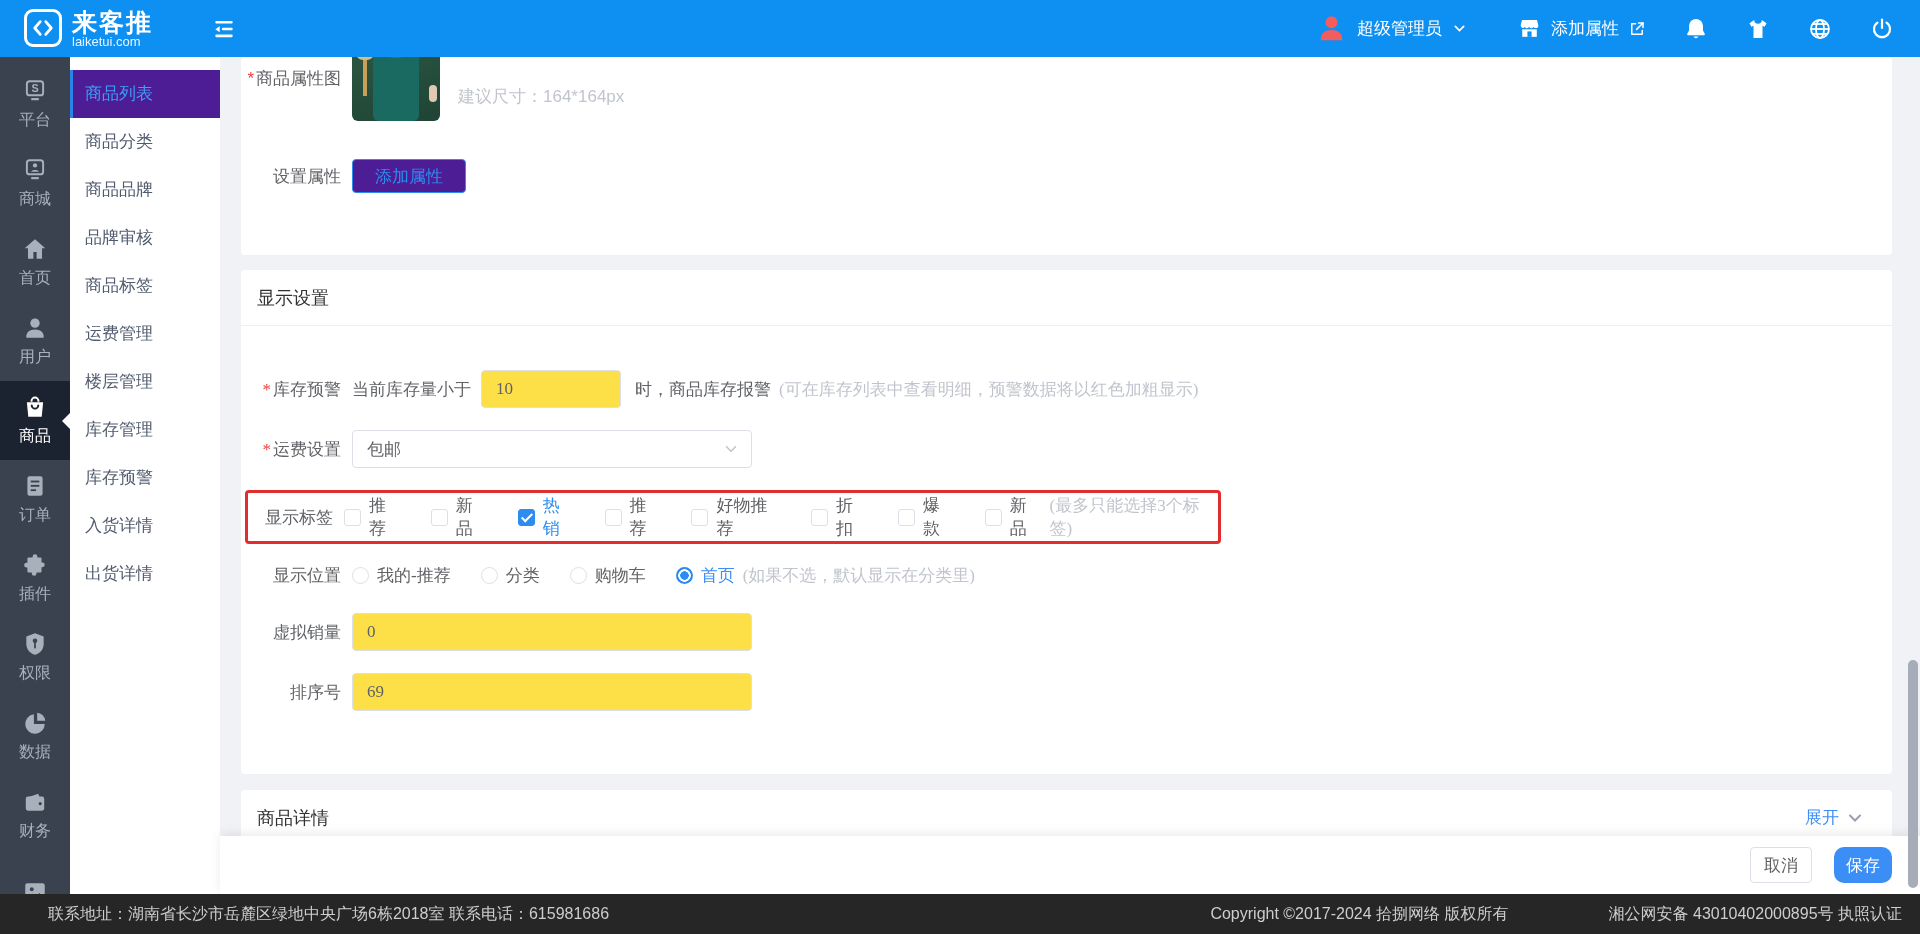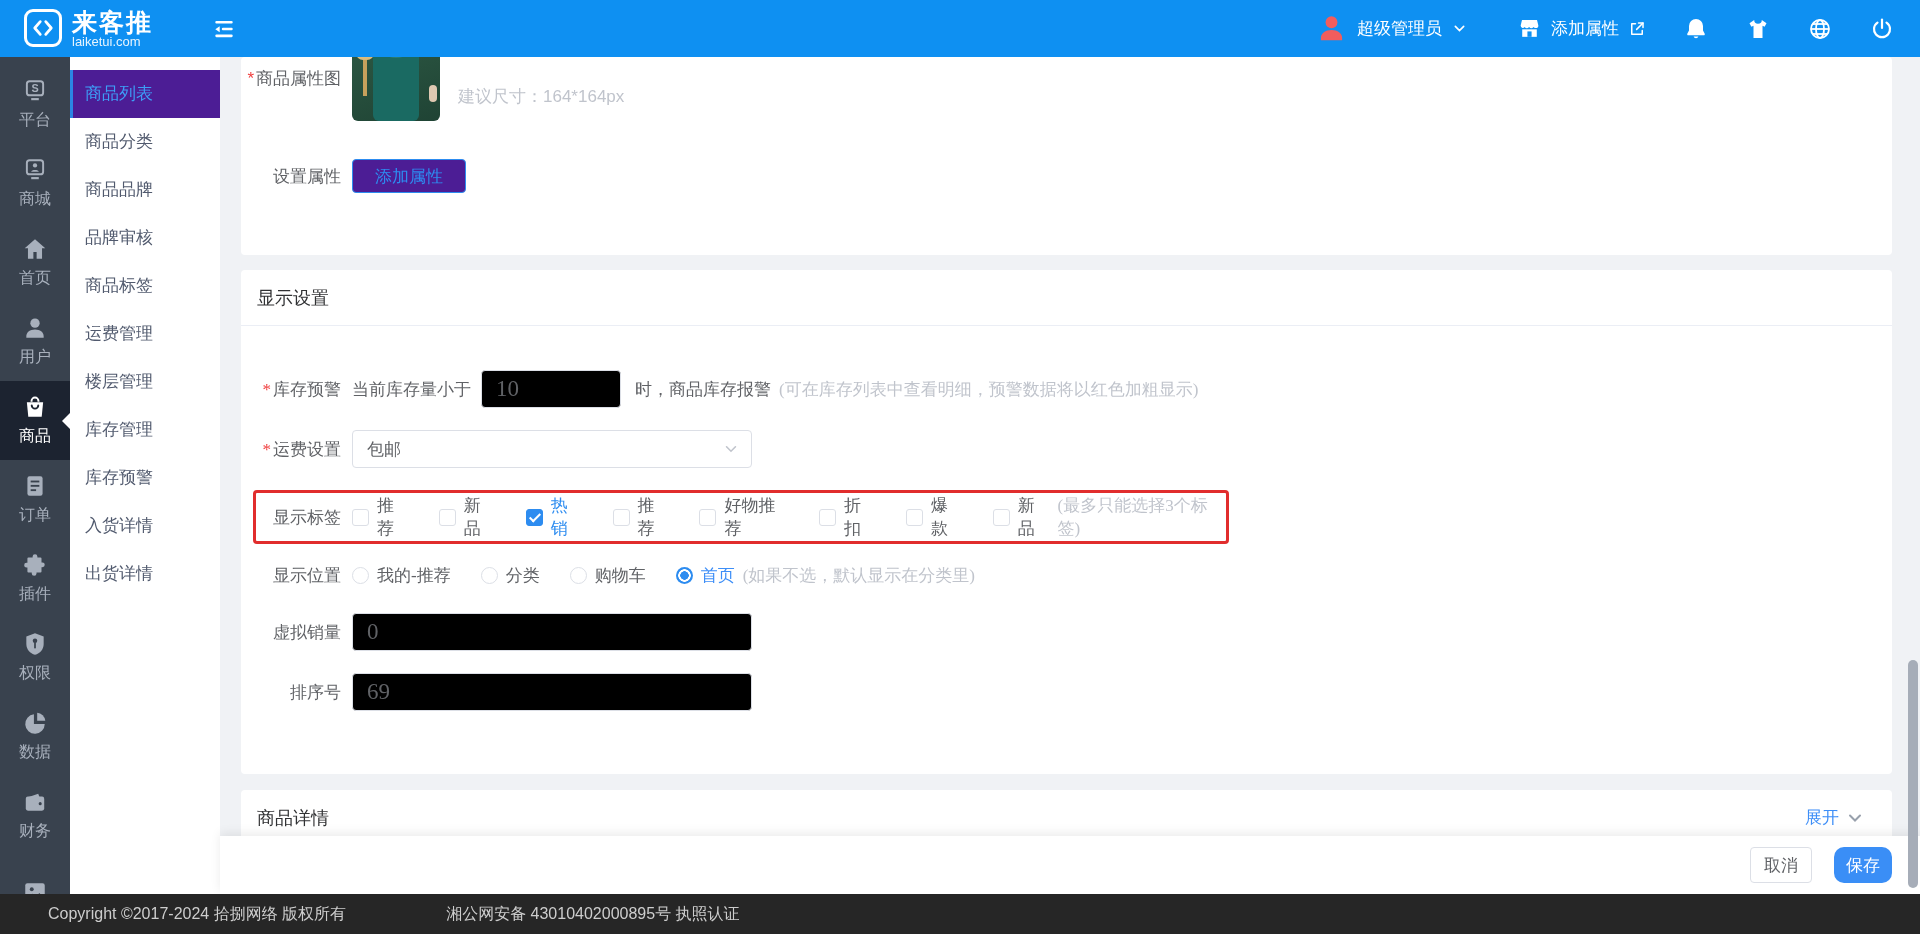--- a/index.html
+++ b/index.html
@@ -45,29 +45,29 @@
   .ai-chest { position:absolute; left:31px; top:10px; width:26px; height:15px; background:#2c7d74; border-radius:50%; }
   .ai-hand { position:absolute; right:3px; top:52px; width:8px; height:17px; background:#dfc9b2; border-radius:4px; }
   .img-hint { margin:24px 0 0 18px; color:#c0c4cc; font-size:17px; }
   .row-setattr { margin-top:38px; }
   .btn-outline { height:34px; padding:0 22px; border:1px solid #2d8cf0; color:#2d8cf0; background:#4c1d95; border-radius:4px; font-size:17px; font-family:inherit; cursor:pointer; }
 
   .card-display { margin-top:15px; height:504px;font-family:Liberation Serif, serif; }
   .card-head { height:56px; display:flex; align-items:center; justify-content:space-between; padding:0 28px 0 16px; border-bottom:1px solid #ebeef5; font-size:18px; color:#303133; }
   .rows { padding-top:44px; }
   .rows .frow { margin-bottom:22px; }
-  .finput { height:38px; border:1px solid #dcdfe6; border-radius:4px; padding:0 14px; font-size:23px; color:#606266; font-family:inherit; outline:none; background:#000000; }
+  .finput { height:38px; border:1px solid #dcdfe6; border-radius:4px; padding:0 14px; font-size:17px; color:#606266; font-family:inherit; outline:none; background:#fde047; }
   .w-stock { width:140px; }
   .w-wide { width:400px; }
   .suffix { margin-left:14px; }
   .prefix { margin-right:10px; }
   .hint { color:#c0c4cc; margin-left:8px; font-size:17px; }
   .fselect { width:400px; height:38px; border:1px solid #dcdfe6; border-radius:4px; display:flex; align-items:center; justify-content:space-between; padding:0 12px 0 14px; cursor:pointer; background:#fff; }
 
-  .tag-box { border:3px solid #e12d2d; border-radius:4px; height:54px; width:976px; margin-left:12px; display:flex; align-items:center; margin-bottom:20px !important; }
+  .tag-box { border:3px solid #e12d2d; border-radius:4px; height:54px; width:976px; margin-left:4px; display:flex; align-items:center; margin-bottom:20px !important; }
   .tag-box .flabel { width:85px; }
   .opt-group { display:flex; align-items:center; gap:30px;justify-content:center; }
   .chk, .rad { display:flex; align-items:center; gap:8px; cursor:pointer; }
   .chk-box { width:17px; height:17px; border:1px solid #dcdfe6; border-radius:3px; background:#fff; position:relative; flex-shrink:0; }
   .chk.checked .chk-box { background:#2d8cf0; border-color:#2d8cf0; }
   .chk.checked .chk-box::after { content:""; position:absolute; left:5px; top:1px; width:4px; height:9px; border:solid #fff; border-width:0 2px 2px 0; transform:rotate(45deg); }
   .chk.checked .opt-label { color:#2d8cf0; }
   .rad-circle { width:17px; height:17px; border:1px solid #dcdfe6; border-radius:50%; background:#fff; flex-shrink:0; }
   .rad.checked .rad-circle { border:none; background:radial-gradient(circle at center,#2d8cf0 0 4px,#fff 4.5px 6px,#2d8cf0 6.5px); }
   .rad.checked .opt-label { color:#3d8ef7; }
@@ -402,17 +402,18 @@
 </main>
 
 <div class="bottom-bar">
   <button class="btn-cancel">取消</button>
   <button class="btn-save">保存</button>
 </div>
 
 <div class="scroll-thumb"></div>
 
 <footer class="footer">
+  <span>联系地址：湖南省长沙市岳麓区绿地中央广场6栋2018室 联系电话：615981686</span>
   <div class="footer-right">
     <span>Copyright ©2017-2024 拾捌网络 版权所有</span>
     <span>湘公网安备 43010402000895号 执照认证</span>
   </div>
 </footer>
 
 </body></html>

